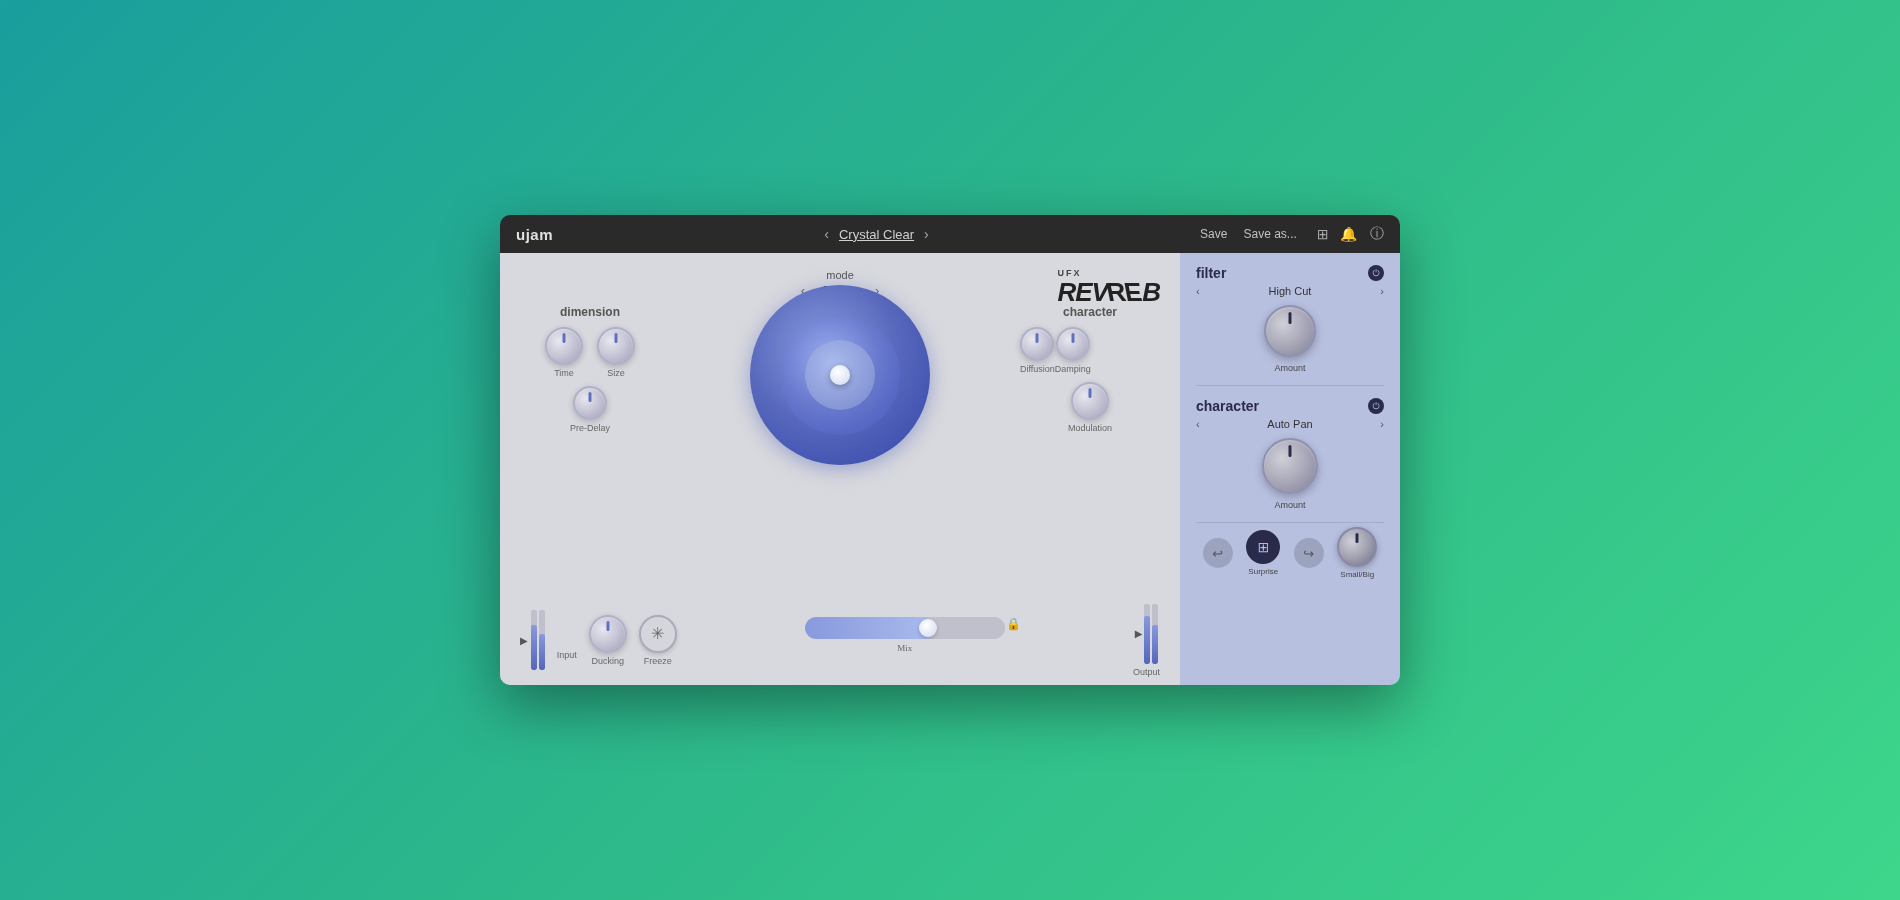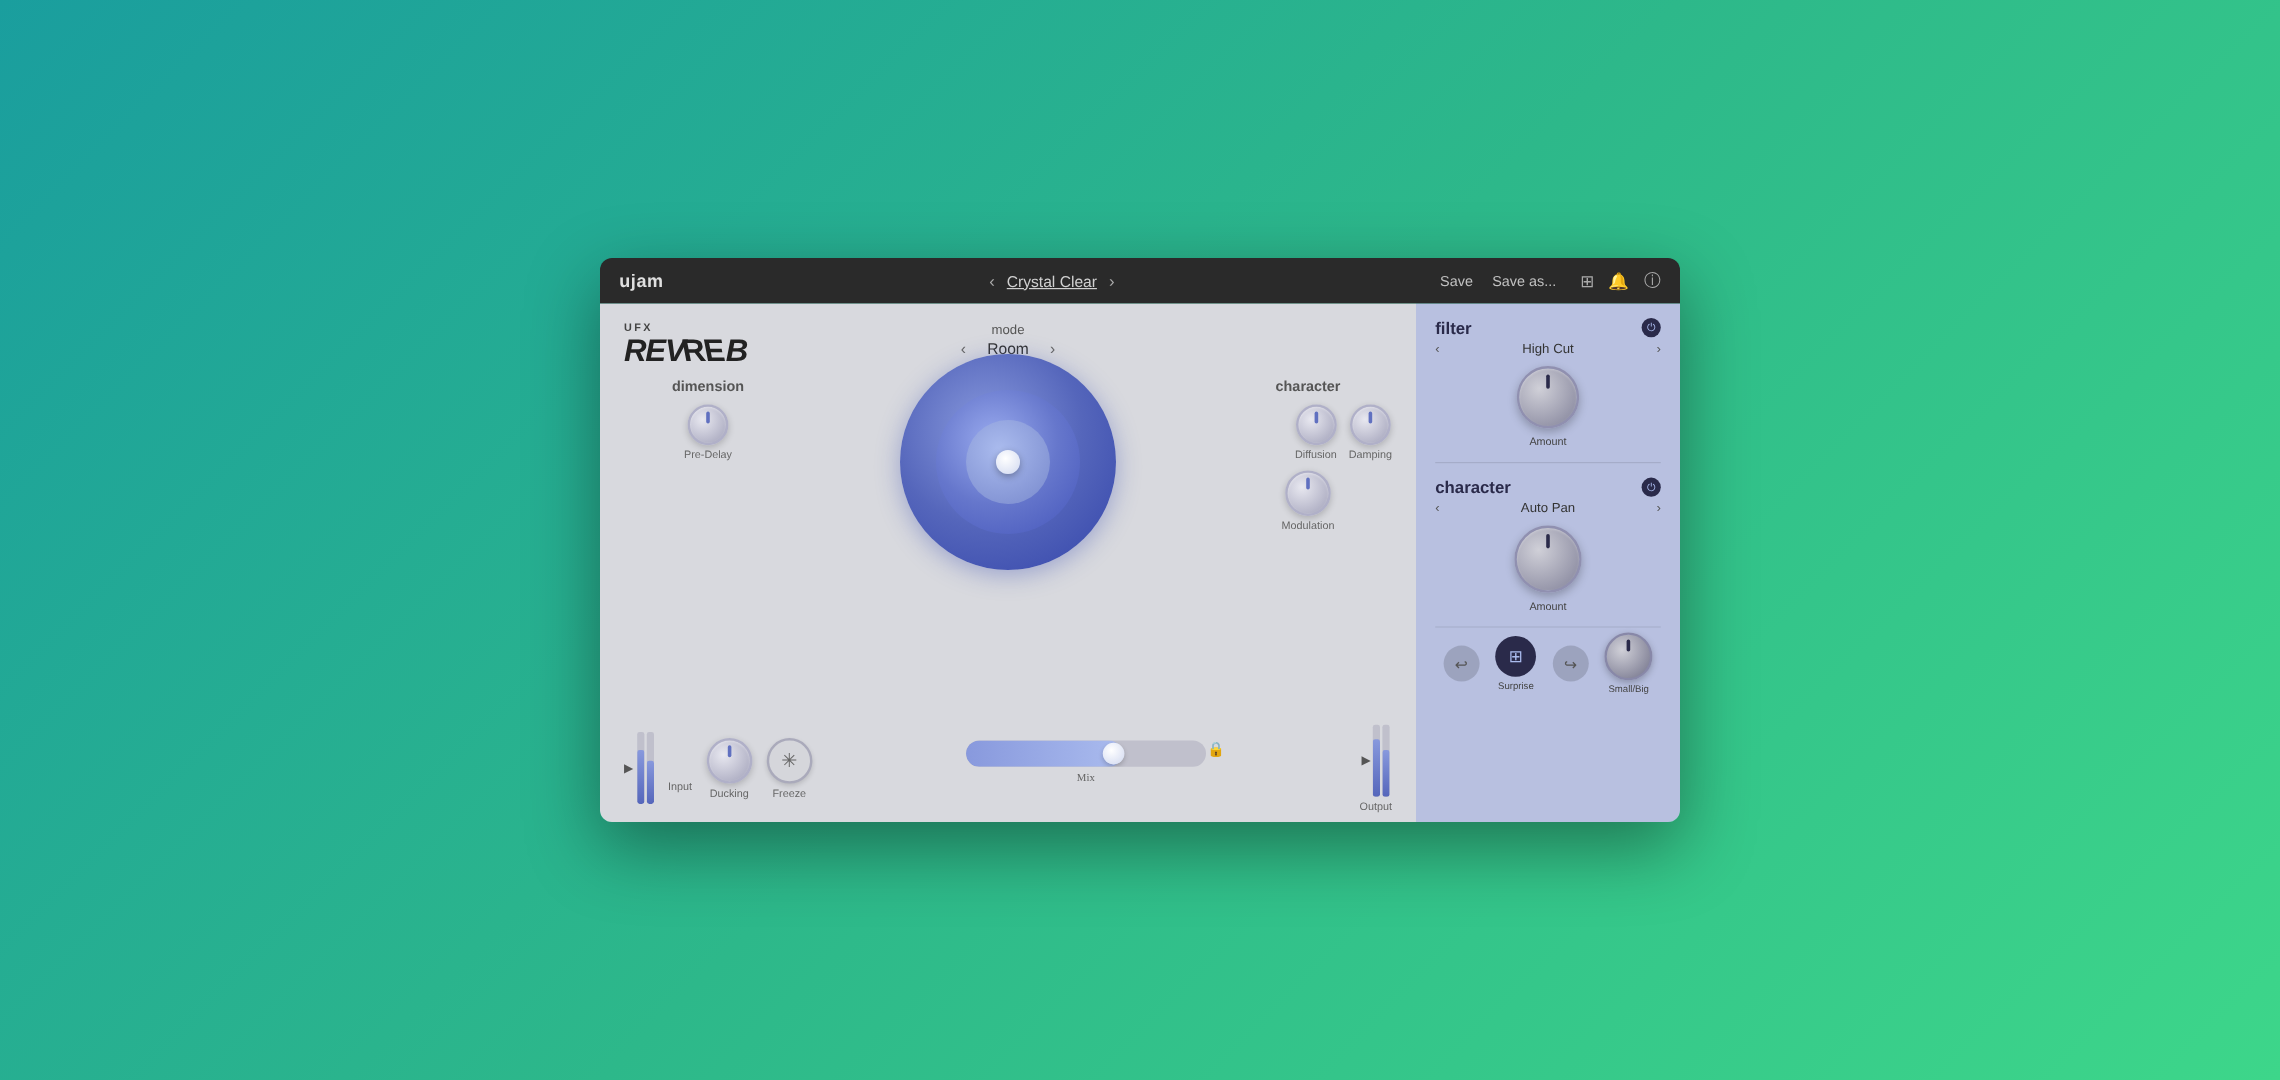--- a/index.html
+++ b/index.html
@@ -94,21 +94,21 @@
       background: #d8d9de;
       position: relative;
       padding: 16px 20px 10px 20px;
       display: flex;
       flex-direction: column;
     }
 
     .plugin-header {
       display: flex;
       align-items: flex-start;
-      margin-bottom: 10px;
+      justify-content: flex-end;
     }
     .plugin-logo {
       display: flex;
       flex-direction: column;
       line-height: 1;
     }
     .logo-ufx {
       font-size: 9px;
       font-weight: 700;
       color: #444;
@@ -270,22 +270,21 @@
       background: radial-gradient(circle at 40% 35%, #ffffff, #d0d8f0);
       box-shadow: 0 2px 6px rgba(0,0,0,0.3);
     }
 
     
     .character-section {
       width: 140px;
     }
     .char-knobs-row {
       display: flex;
-      gap: 10px;
-      justify-content: flex-end;
+      justify-content: flex-start;
       margin-bottom: 8px;
     }
     .modulation-row {
       display: flex;
       justify-content: center;
     }
 
     
     .bottom-controls {
       display: flex;
@@ -603,20 +602,30 @@
           <button class="mode-nav">›</button>
         </div>
       </div>
 
       <div class="controls-area">
 
         <div class="dimension-section">
           <div class="section-label">dimension</div>
           <div class="knobs-row">
             <div class="knob-group">
+              <div class="knob"></div>
+              <span class="knob-label">Time</span>
+            </div>
+            <div class="knob-group">
+              <div class="knob"></div>
+              <span class="knob-label">Size</span>
+            </div>
+          </div>
+          <div class="knobs-row">
+            <div class="knob-group">
               <div class="knob knob-small"></div>
               <span class="knob-label">Pre-Delay</span>
             </div>
           </div>
         </div>
 
         <div class="reverb-viz">
           <div class="reverb-circle-outer">
             <div class="reverb-circle-inner1">
               <div class="reverb-circle-inner2">

